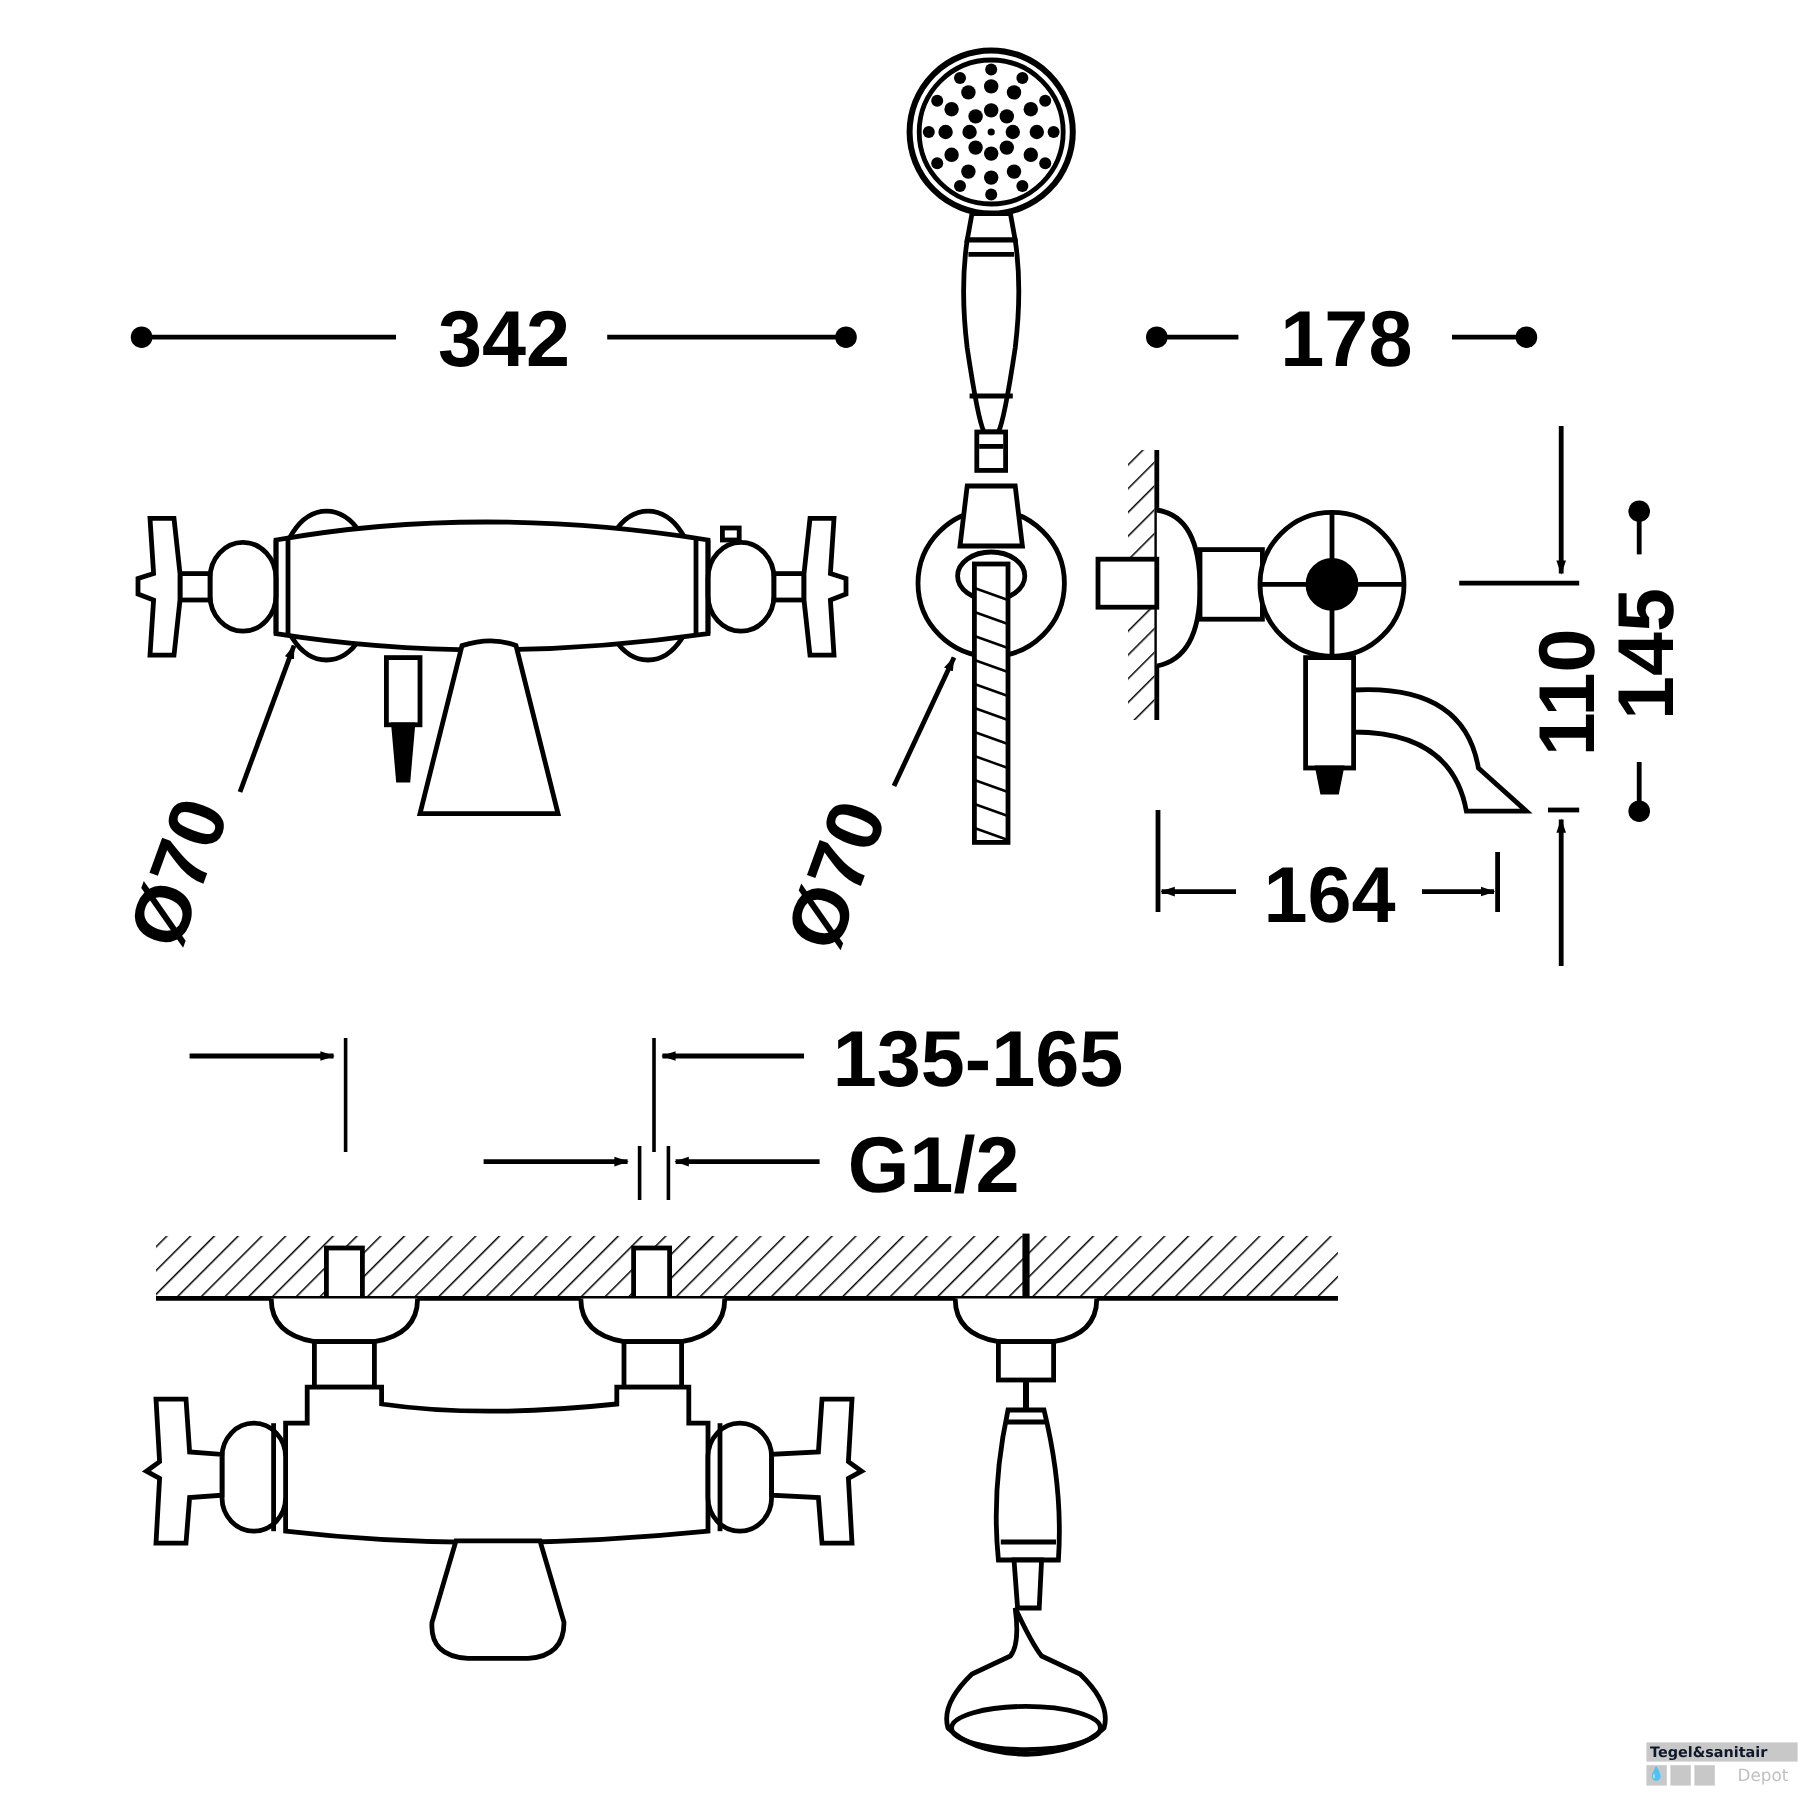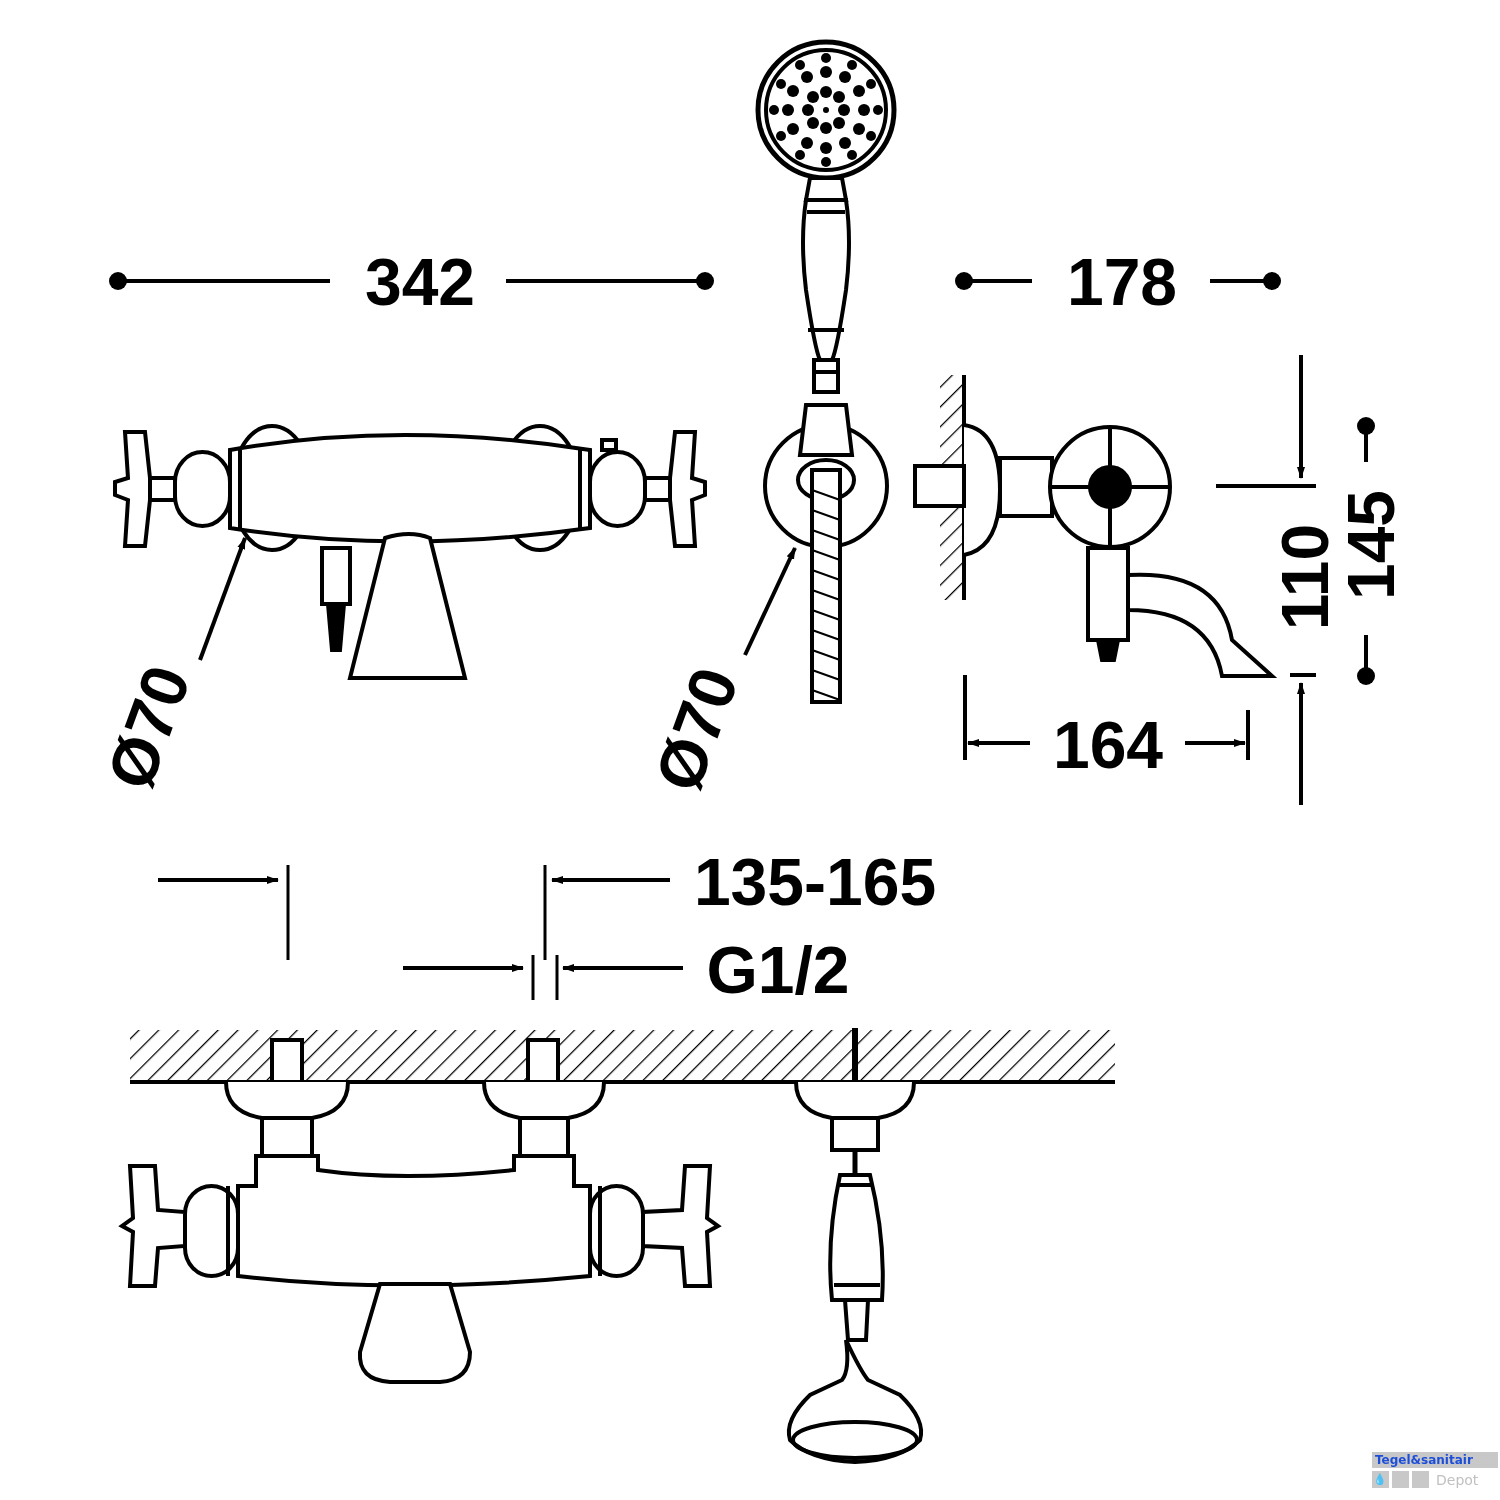--- a/index.html
+++ b/index.html
@@ -1,23 +1,23 @@
 <!DOCTYPE html>
 <html><head>
 <meta charset="utf-8">
 <style>
   html, body { margin: 0; padding: 0; background: #ffffff; }
   body { width: 1500px; height: 1500px; position: relative; overflow: hidden; font-family: "Liberation Sans", sans-serif; }
   #drawing { position: absolute; left: 0; top: 0; width: 1500px; height: 1500px; }
   .dim-text { font-family: "Liberation Sans", sans-serif; font-weight: bold; fill: #000; }
   .watermark { position: absolute; left: 1372px; top: 1452px; width: 126px; }
-  .wm-top { background: #c8c8c8; color: #1d4ed8; font-family: "DejaVu Sans", sans-serif; font-weight: bold; font-size: 12px; padding: 1px 3px; white-space: nowrap; }
+  .wm-top { background: #c8c8c8; color: #0f172a; font-family: "DejaVu Sans", sans-serif; font-weight: bold; font-size: 12px; padding: 1px 3px; white-space: nowrap; }
   .wm-bottom { display: flex; align-items: center; gap: 3px; margin-top: 3px; }
   .wm-box { width: 17px; height: 17px; background: #c8c8c8; color: #fff; font-size: 11px; text-align: center; line-height: 17px; }
-  .wm-depot { color: #c0c0c0; font-size: 14px; font-family: "DejaVu Sans", sans-serif; margin-left: 4px; }
+  .wm-depot { color: #c0c0c0; font-size: 14px; font-family: "DejaVu Sans", sans-serif; margin-left: 16px; }
 </style>
 </head>
 <body>
 
 <svg id="drawing" viewBox="0 0 1500 1500" xmlns="http://www.w3.org/2000/svg">
   <defs>
     <pattern id="hatch" width="14" height="14" patternUnits="userSpaceOnUse" patternTransform="rotate(45)">
       <line x1="0" y1="0" x2="0" y2="14" stroke="#000" stroke-width="2.5"></line>
     </pattern>
     <marker id="arrow" markerWidth="12" markerHeight="10" refX="11" refY="5" orient="auto" markerUnits="userSpaceOnUse">

